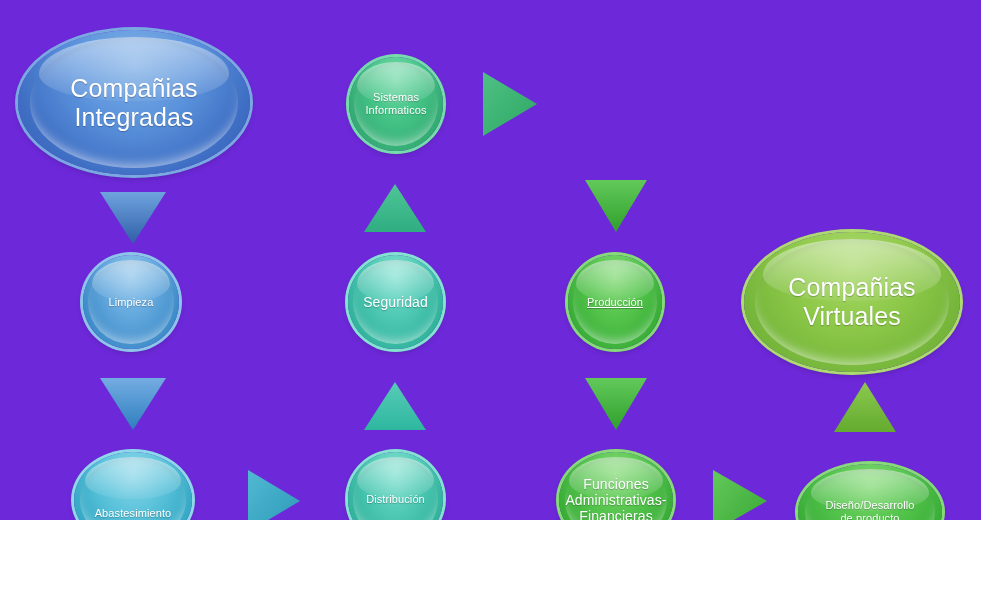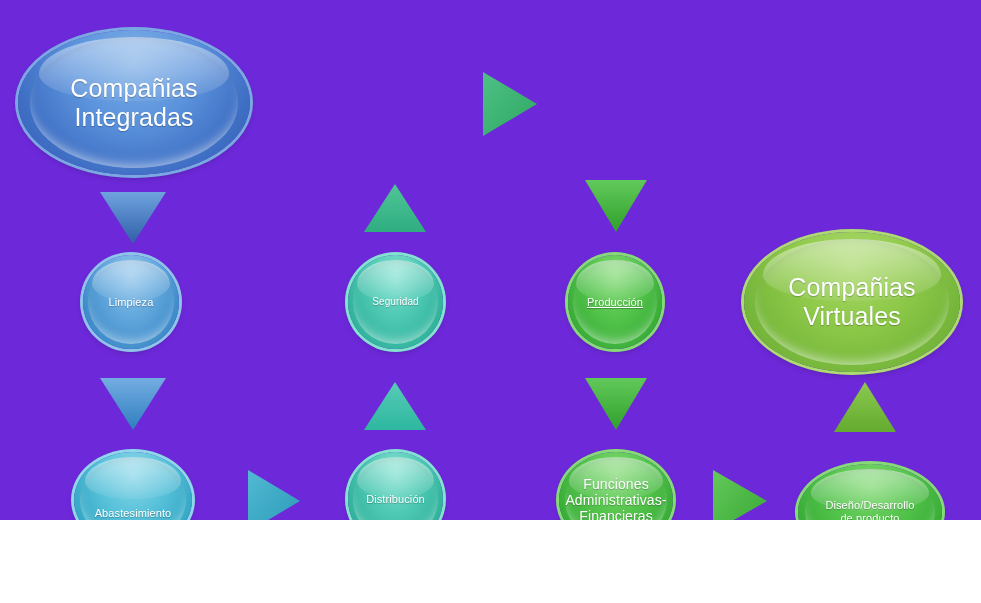--- a/index.html
+++ b/index.html
@@ -223,22 +223,25 @@
     </div>
     <div class="node t-blue" style="left: 18px; top: 30px; width: 232px; height: 145px;">
       <span class="label" style="font-size: 25px;">Compañias<br>Integradas</span>
     </div>
     <div class="node t-midblue" style="left: 83px; top: 255px; width: 96px; height: 94px;">
       <span class="label" style="font-size: 11px;">Limpieza</span>
     </div>
     <div class="node t-cyan" style="left: 74px; top: 452px; width: 118px; height: 96px;">
       <span class="label" style="font-size: 11px; margin-top: 26px;">Abastesimiento</span>
     </div>
+    <div class="node t-seagreen" style="left: 349px; top: 57px; width: 94px; height: 94px;">
+      <span class="label" style="font-size: 11px;">Sistemas<br>Informaticos</span>
+    </div>
     <div class="node t-teal" style="left: 348px; top: 255px; width: 95px; height: 94px;">
-      <span class="label" style="font-size: 10px; text-align: right;">Seguridad</span>
+      <span class="label" style="font-size: 14px; text-align: right;">Seguridad</span>
     </div>
     <div class="node t-teal" style="left: 348px; top: 452px; width: 95px; height: 94px;">
       <span class="label" style="font-size: 11px;">Distribución</span>
     </div>
     <div class="node t-green" style="left: 568px; top: 255px; width: 94px; height: 94px;">
       <span class="label" style="font-size: 11px; text-decoration: underline;">Producción</span>
     </div>
     <div class="node t-green" style="left: 559px; top: 452px; width: 114px; height: 96px;">
       <span class="label" style="font-size: 14px; text-align: center;">Funciones<br>Administrativas-<br>Financieras</span>
     </div>

